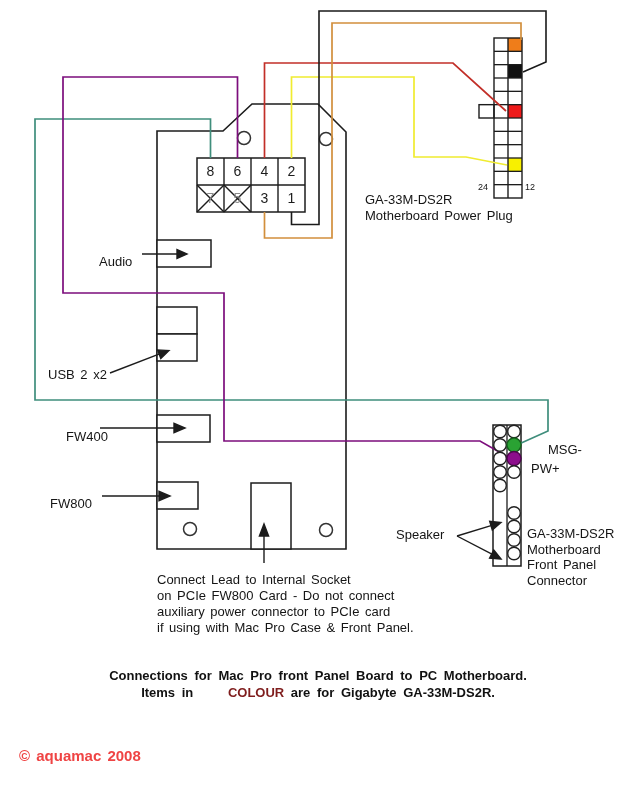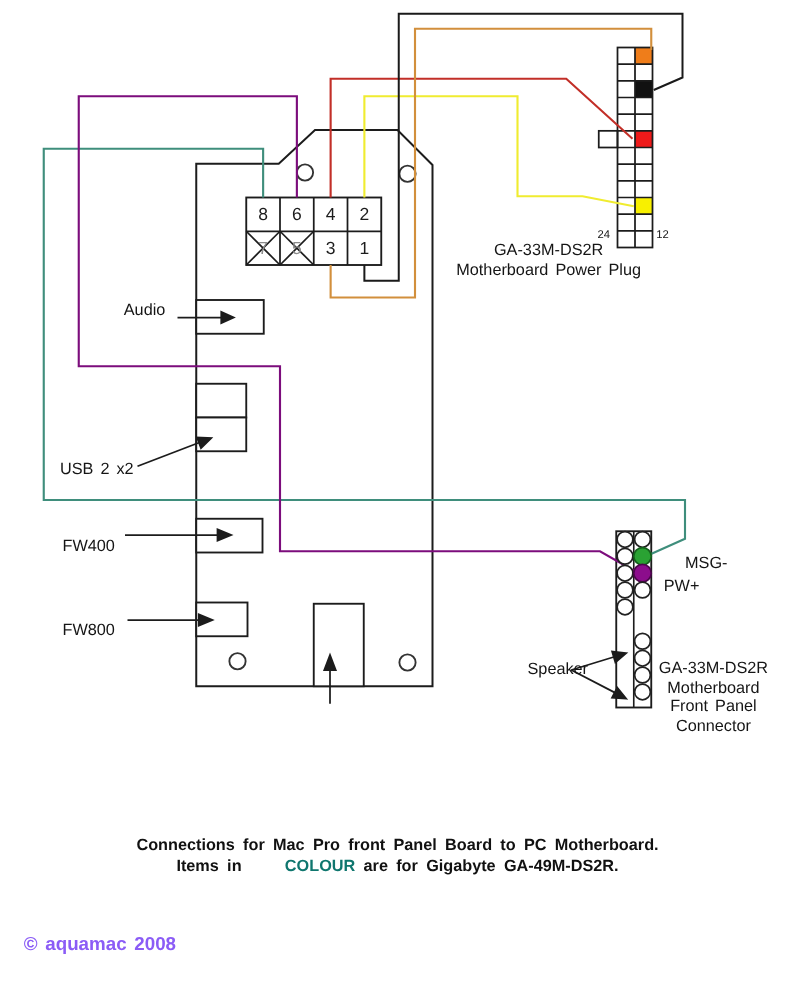--- a/index.html
+++ b/index.html
@@ -1,30 +1,30 @@
 <!DOCTYPE html>
 <html><head>
 <meta charset="utf-8">
 <style>
   html,body{margin:0;padding:0;background:#fff;}
   .canvas{position:relative;width:634px;height:791px;background:#fff;overflow:hidden;
           font-family:"Liberation Sans",sans-serif;}
   svg{position:absolute;left:0;top:0;}
-  .lbl{position:absolute;font-size:13px;color:#151515;white-space:nowrap;word-spacing:2px;text-align:center;}
+  .lbl{position:absolute;font-size:13px;color:#151515;white-space:nowrap;word-spacing:2px;}
   .tiny{font-size:9px;}
   .cellnum{position:absolute;width:27px;height:27px;line-height:27px;text-align:center;
            font-size:14px;color:#1c1c1c;}
   .ghost{color:#8a8a8a;}
   .lines div{line-height:16px;}
   .fp-lines div{line-height:15.6px;}
   .plug-lines div{line-height:15.5px;}
   .caption{position:absolute;left:4px;top:668px;width:628px;text-align:center;
            font-size:13px;font-weight:bold;color:#111;word-spacing:3px;}
   .caption div{line-height:16.5px;}
-  .copyright{position:absolute;left:19px;top:747px;font-size:15px;font-weight:bold;color:#8b5cf6;
+  .copyright{position:absolute;left:19px;top:747px;font-size:15px;font-weight:bold;color:#ef4444;
              word-spacing:2px;}
 </style>
 </head>
 <body>
 
 <div class="canvas">
 
   <svg width="634" height="791" viewBox="0 0 634 791">
 
     <path d="M157,549 L157,131 L223,131 L252,104 L318,104 L346,132 L346,549 Z" fill="none" stroke="#1c1c1c" stroke-width="1.6"></path>
@@ -120,44 +120,50 @@
 
   <div class="cellnum" style="left:197px;top:158px;">8</div>
   <div class="cellnum" style="left:224px;top:158px;">6</div>
   <div class="cellnum" style="left:251px;top:158px;">4</div>
   <div class="cellnum" style="left:278px;top:158px;">2</div>
   <div class="cellnum ghost" style="left:197px;top:185px;">7</div>
   <div class="cellnum ghost" style="left:224px;top:185px;">5</div>
   <div class="cellnum" style="left:251px;top:185px;">3</div>
   <div class="cellnum" style="left:278px;top:185px;">1</div>
 
-  <div class="lbl" style="left:99px;top:240px;">Audio</div>
+  <div class="lbl" style="left:99px;top:254px;">Audio</div>
   <div class="lbl" style="left:48px;top:367px;">USB 2 x2</div>
-  <div class="lbl" style="left:50px;top:429px;">FW400</div>
+  <div class="lbl" style="left:66px;top:429px;">FW400</div>
   <div class="lbl" style="left:50px;top:496px;">FW800</div>
 
   <div class="lbl plug-lines" style="left:365px;top:192px;">
     <div>GA-33M-DS2R</div>
     <div>Motherboard Power Plug</div>
   </div>
   <div class="lbl tiny" style="left:478px;top:182px;">24</div>
   <div class="lbl tiny" style="left:525px;top:182px;">12</div>
 
 
   <div class="lbl" style="left:548px;top:442px;">MSG-</div>
   <div class="lbl" style="left:531px;top:461px;">PW+</div>
-  <div class="lbl" style="left:396px;top:527px;margin-left:26px;">Speaker</div>
+  <div class="lbl" style="left:396px;top:527px;">Speaker</div>
   <div class="lbl fp-lines" style="left:527px;top:526px;">
     <div>GA-33M-DS2R</div>
     <div>Motherboard</div>
     <div>Front Panel</div>
     <div>Connector</div>
   </div>
 
+  <div class="lbl lines" style="left:157px;top:572px;">
+    <div>Connect Lead to Internal Socket</div>
+    <div>on PCIe FW800 Card - Do not connect</div>
+    <div>auxiliary power connector to PCIe card</div>
+    <div>if using with Mac Pro Case &amp; Front Panel.</div>
+  </div>
 
   <div class="caption">
     <div>Connections for Mac Pro front Panel Board to PC Motherboard.</div>
-    <div><span>Items in </span><span style="color: #0f766e; margin-left: 28px;">COLOUR</span><span> are for Gigabyte GA-49M-DS2R.</span></div>
+    <div><span>Items in </span><span style="color: #7f1d1d; margin-left: 28px;">COLOUR</span><span> are for Gigabyte GA-33M-DS2R.</span></div>
   </div>
 
   <div class="copyright">© aquamac 2008</div>
 
 </div>
 
 </body></html>

